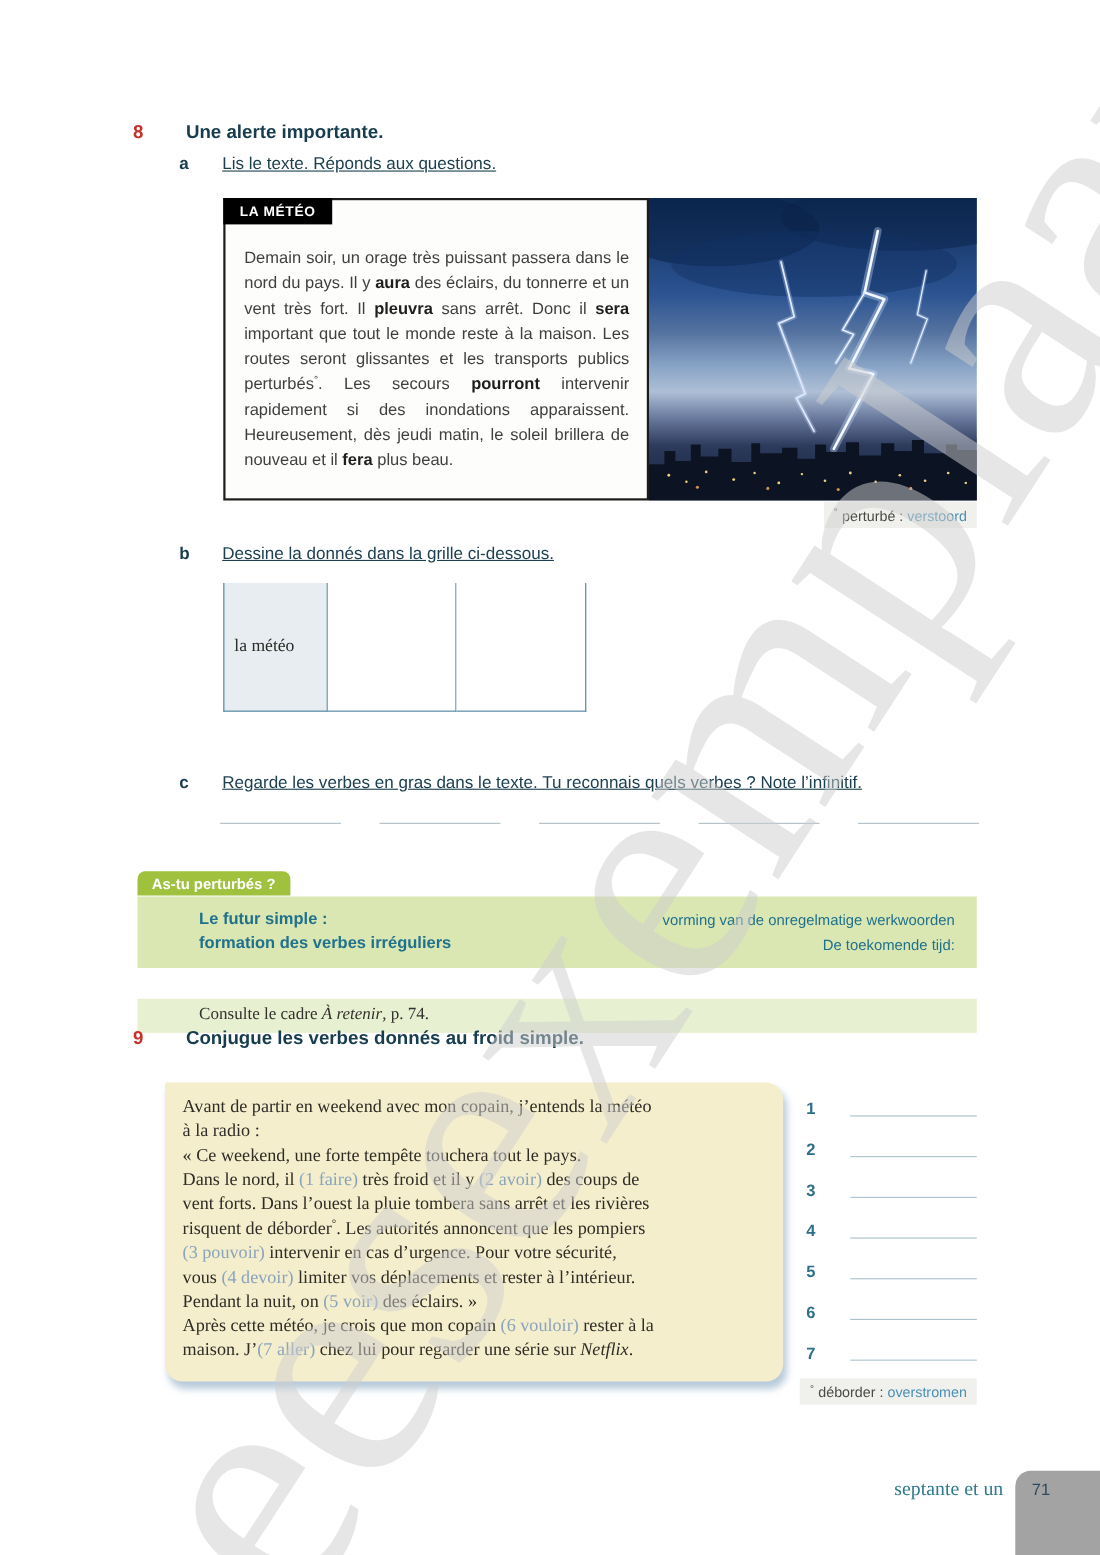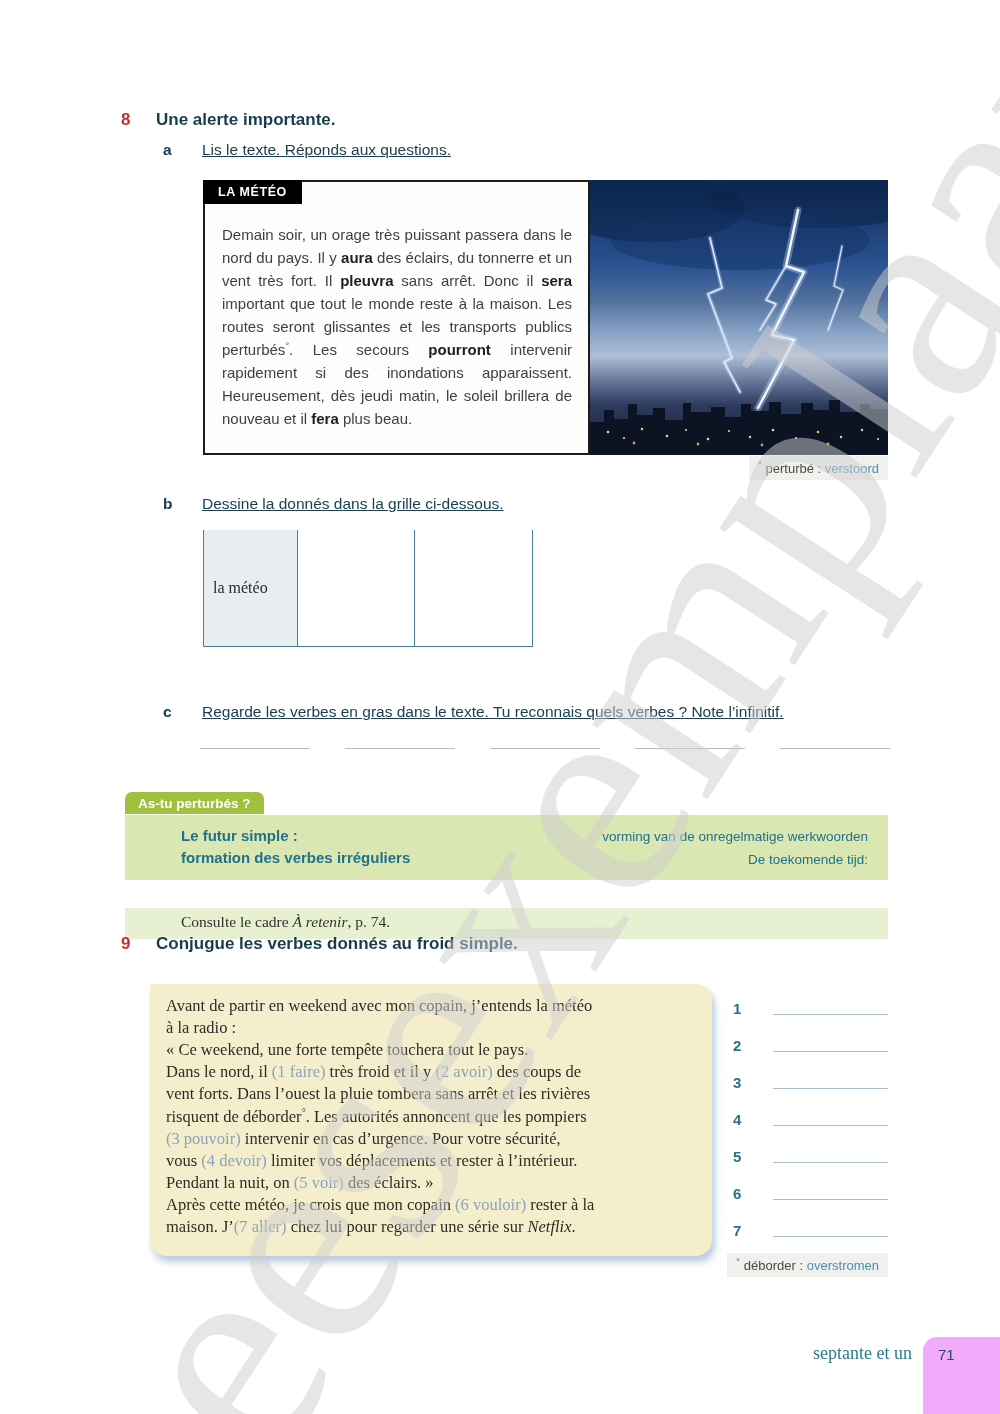--- a/index.html
+++ b/index.html
@@ -8,21 +8,21 @@
 
   
   .watermark{position:absolute;left:-60px;top:1480px;transform-origin:0 0;
              transform:rotate(-57deg);font-family:"Liberation Serif",serif;
              font-size:300px;font-weight:400;color:rgba(205,205,205,0.5);
              white-space:nowrap;z-index:30;pointer-events:none;}
 
   
   .ex-head{position:absolute;left:121px;z-index:10;}
   .ex-num{display:inline-block;width:30px;color:#c4332b;font-weight:700;font-size:17px;}
-  .ex-title{color:#173c4d;font-weight:700;font-size:17px;margin-left:5px;}
+  .ex-title{color:#173c4d;font-weight:700;font-size:17px;margin-left:18px;}
   .sub-row{position:absolute;left:163px;z-index:10;font-size:15.5px;color:#1d4050;text-decoration:underline;}
   .sub-letter{display:inline-block;width:24px;font-weight:700;color:#173c4d;}
   .sub-text{margin-left:15px;}
 
   
   .meteo-box{position:absolute;left:203px;top:180px;width:387px;height:275px;
              border:2px solid #1c1c1c;background:#fdfdfc;box-sizing:border-box;z-index:10;}
   .meteo-label{position:absolute;left:-2px;top:-2px;background:#000;color:#fff;
                font-weight:700;font-size:12.5px;letter-spacing:.6px;padding:5px 15px;}
   .meteo-text{margin:0;padding:42px 16px 12px 17px;font-size:15px;line-height:1.53;
@@ -84,21 +84,21 @@
 
   
   .ans-row{position:absolute;left:733px;width:155px;z-index:10;}
   .ans-num{display:inline-block;width:14px;color:#2f6f8a;font-weight:700;font-size:15px;}
   .ans-line{position:absolute;left:40px;right:0;top:14px;border-bottom:1.5px solid #a9c0cc;}
 
   
   .footer-text{position:absolute;right:88px;top:1343px;z-index:10;
                font-family:"Liberation Serif",serif;font-size:18px;color:#2d7a8e;}
   .page-badge{position:absolute;right:0;bottom:0;width:77px;height:77px;z-index:8;
-              background:#f0abfc;border-radius:14px 0 0 0;}
+              background:#a3a3a3;border-radius:14px 0 0 0;}
   .page-num{position:absolute;left:15px;top:9px;font-size:15px;color:#2c4a5e;}
 </style>
 </head>
 <body>
 
 <div class="page">
 
   <div class="watermark">Leesexemplaar</div>
 
   <div class="ex-head" style="top:110px;">

